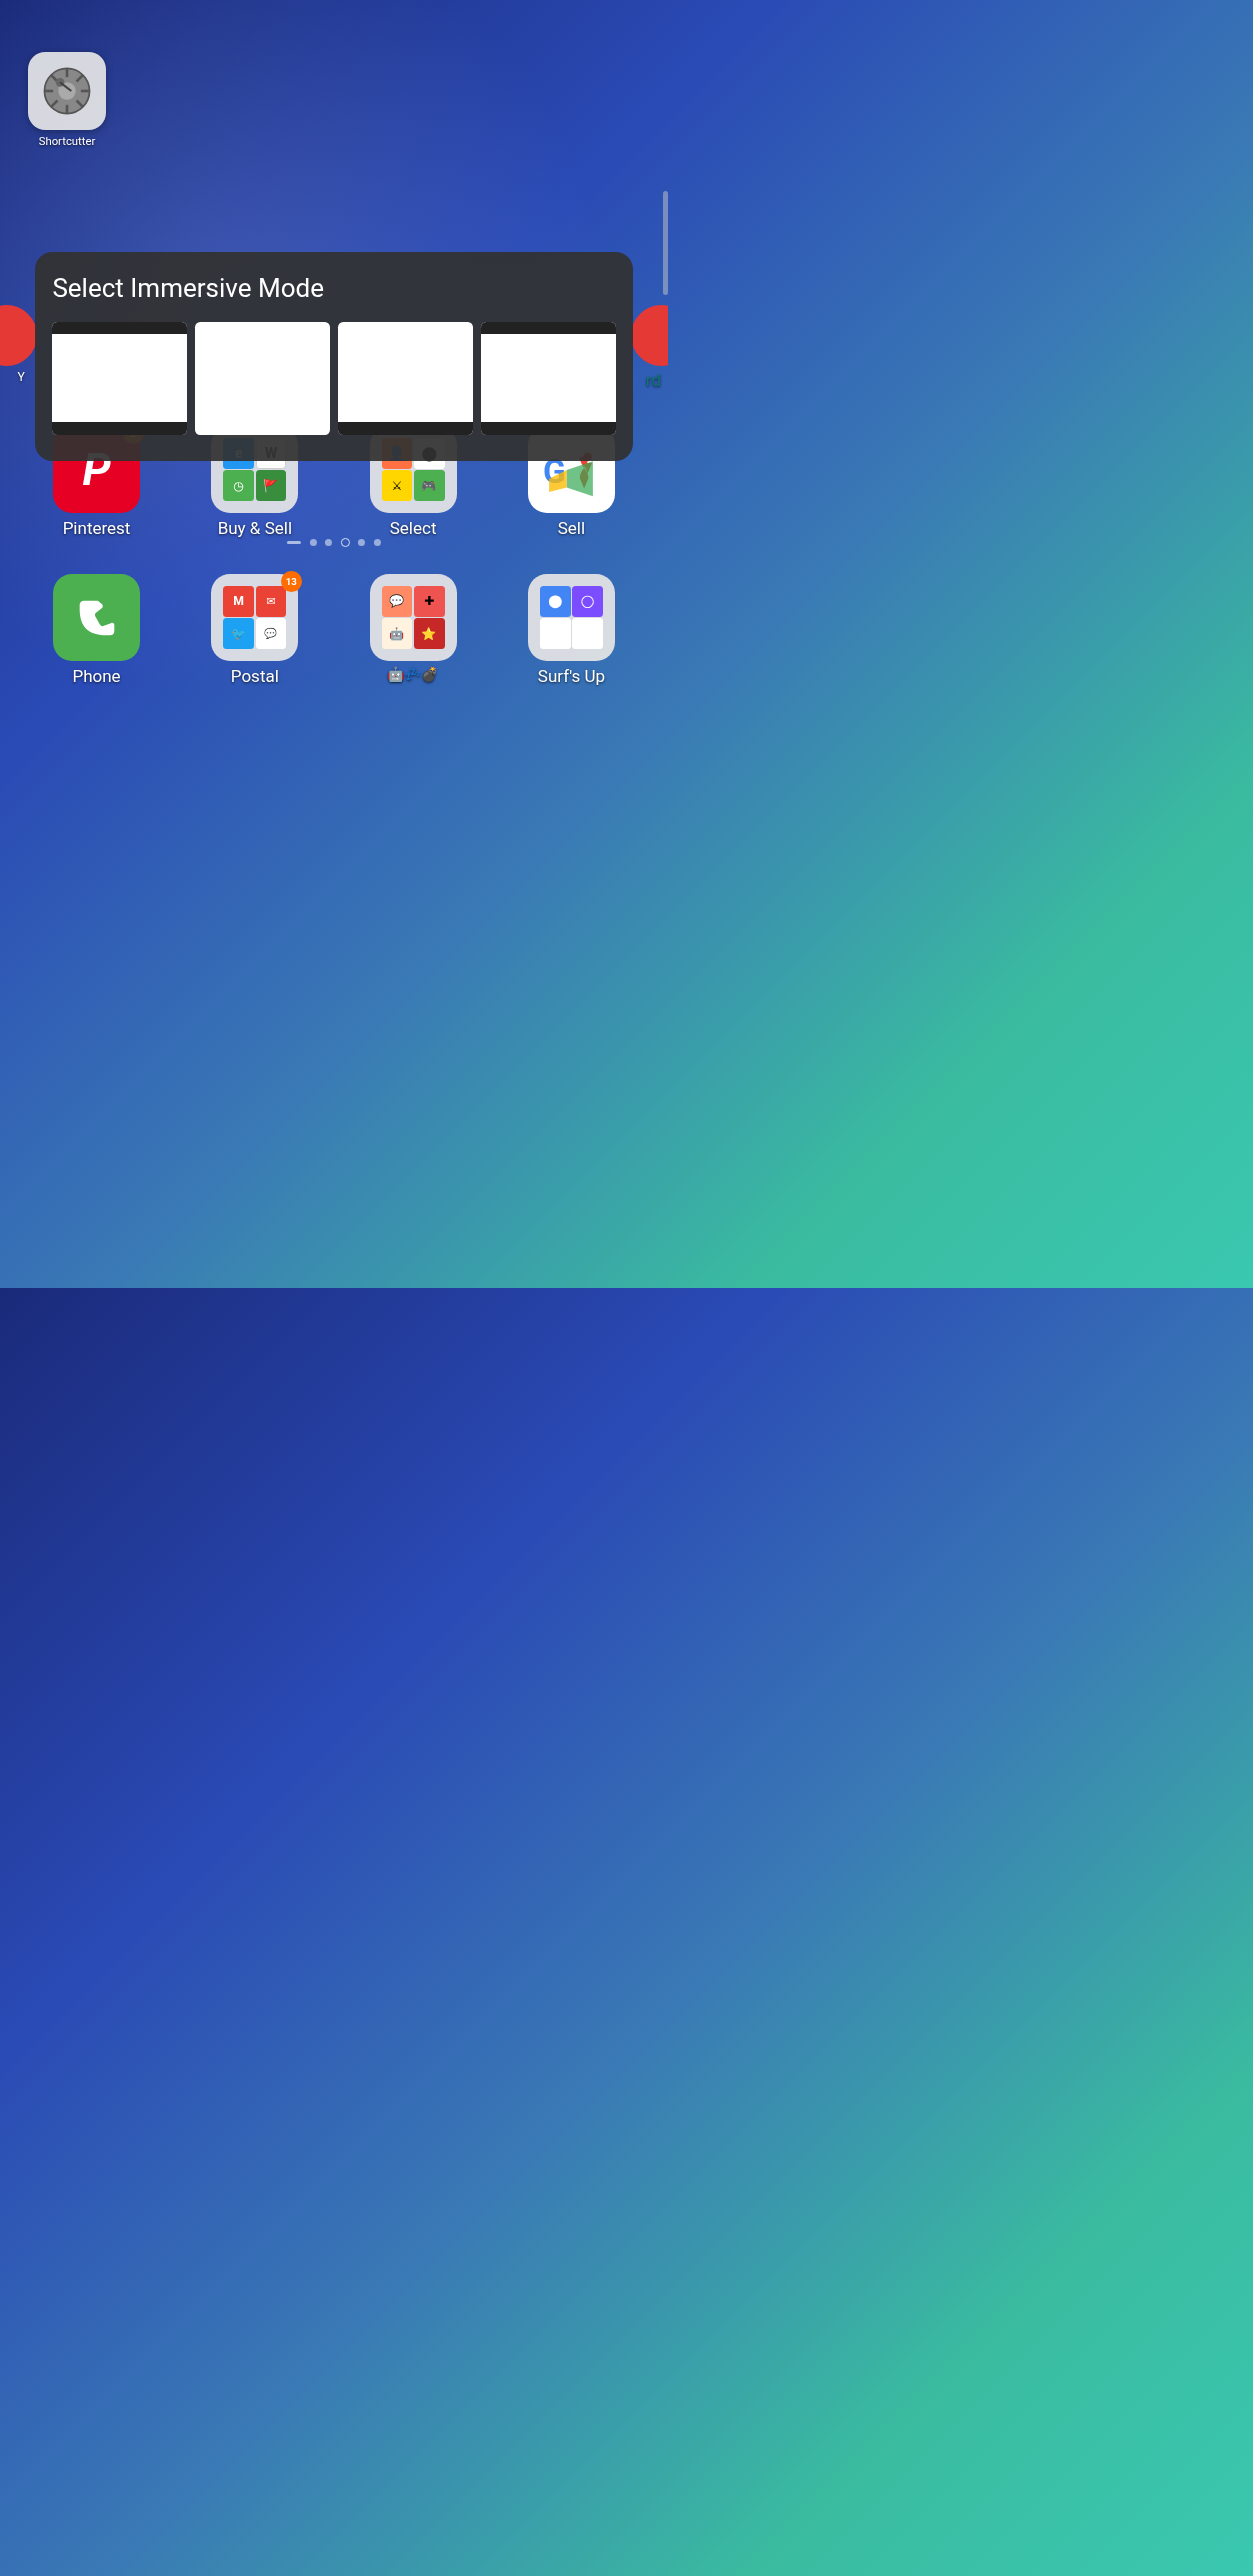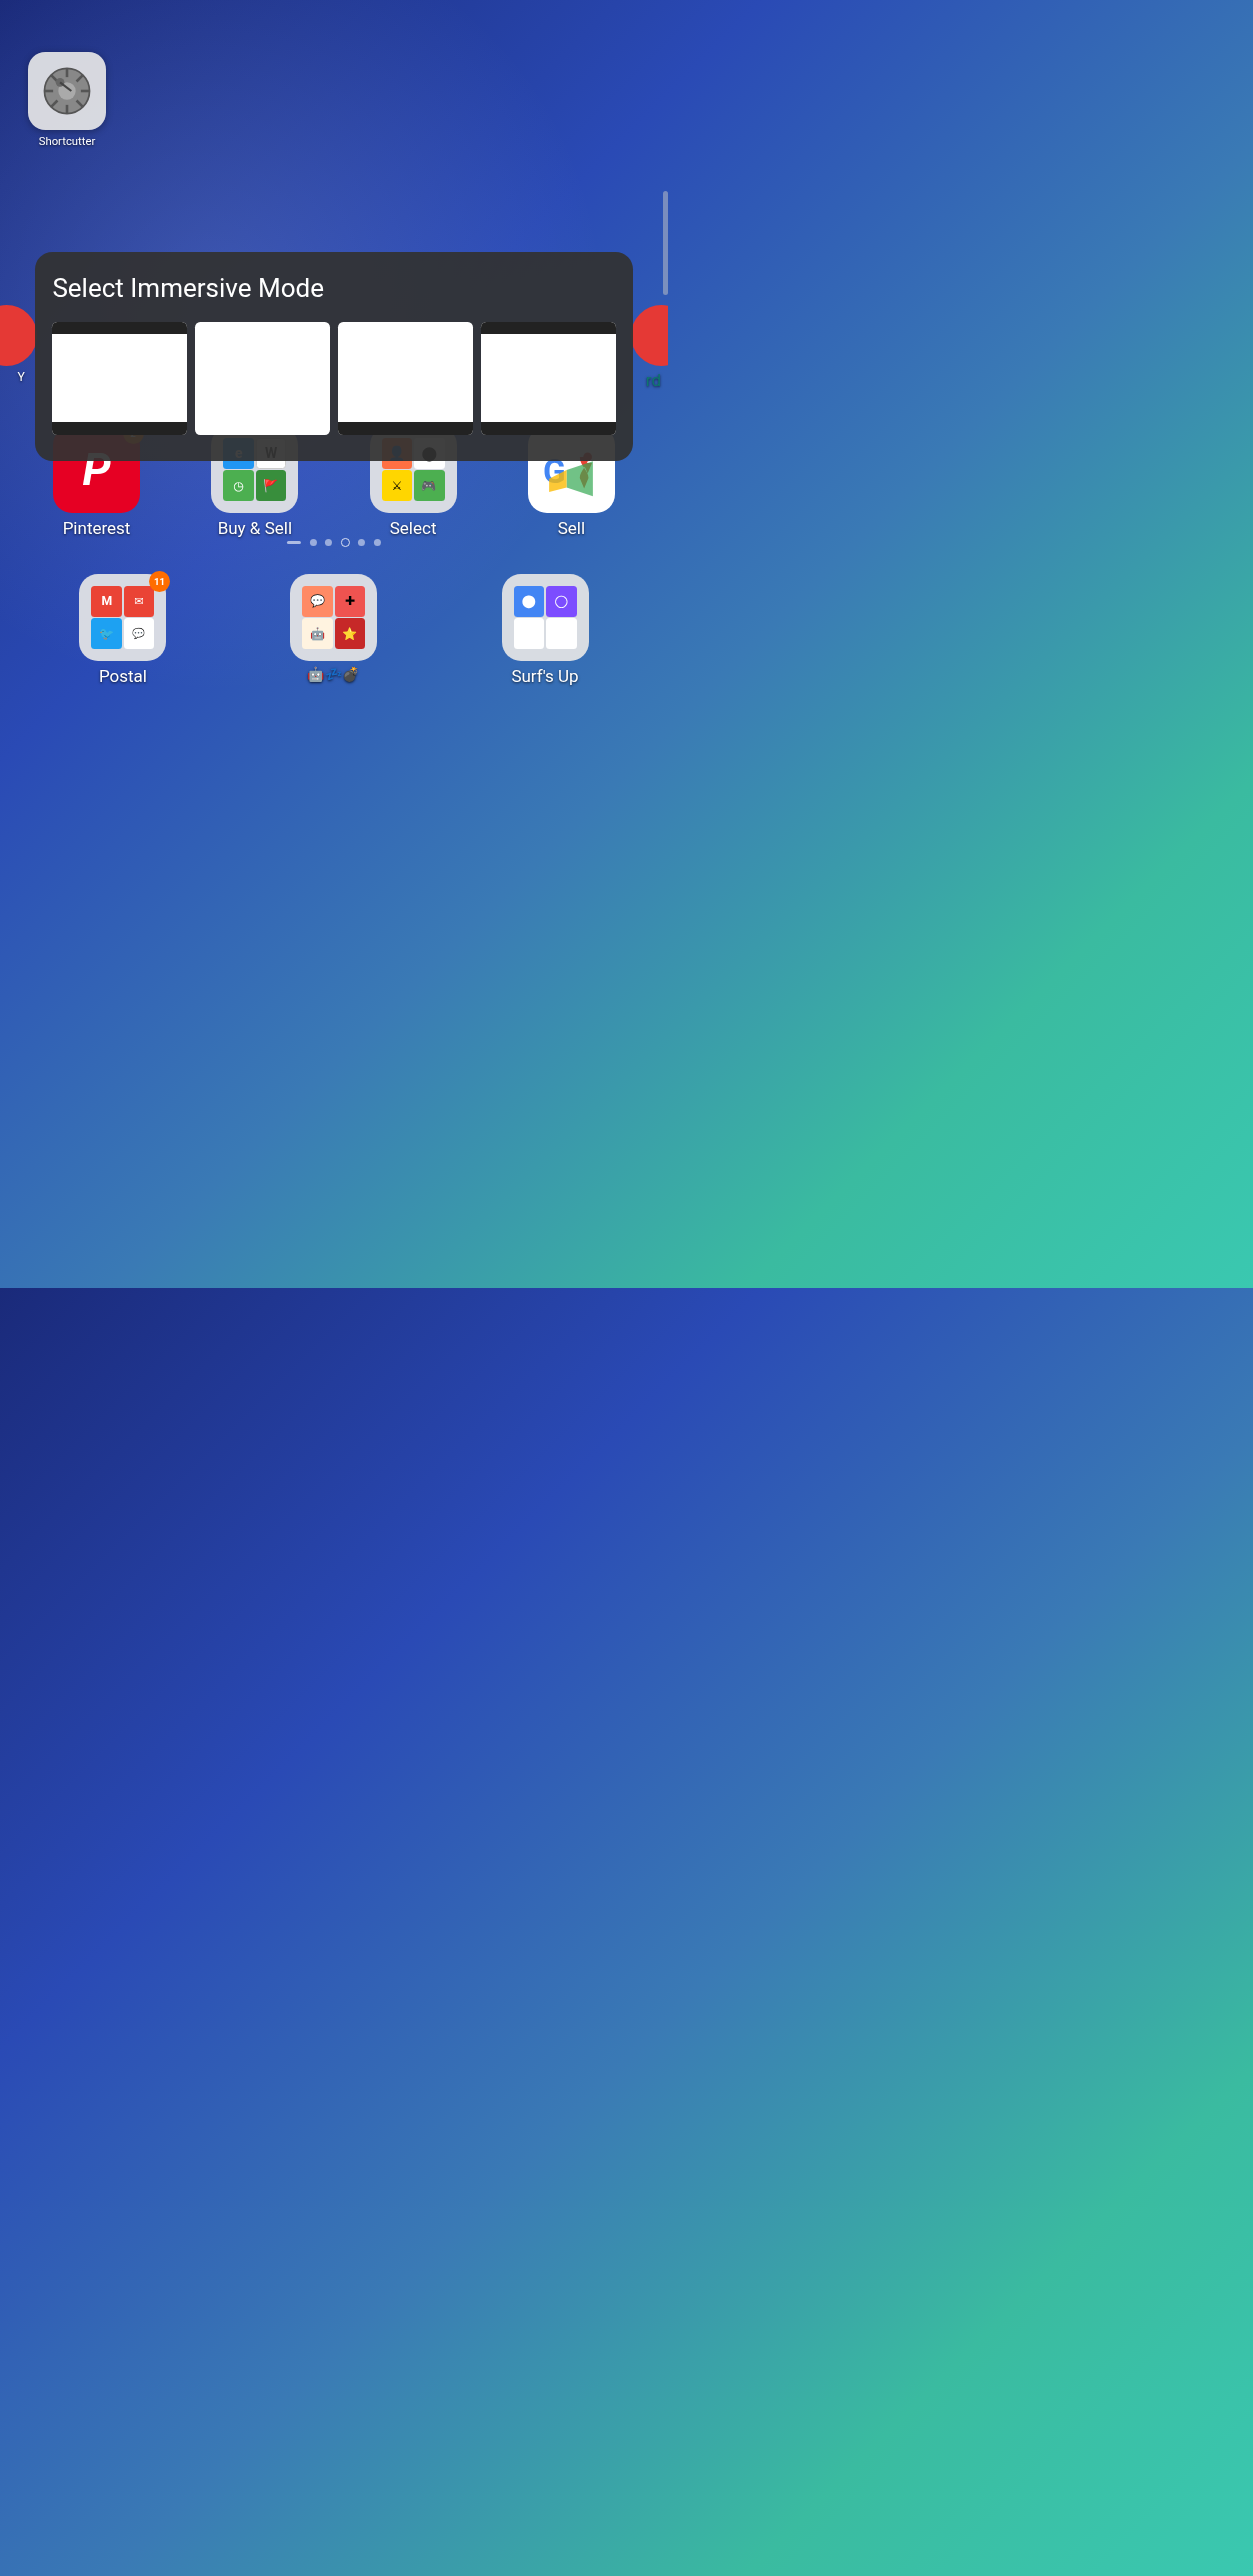--- a/index.html
+++ b/index.html
@@ -451,40 +451,50 @@
   <div class="dot line"></div>
   <div class="dot"></div>
   <div class="dot"></div>
   <div class="dot active"></div>
   <div class="dot"></div>
   <div class="dot"></div>
 </div>
 
 <div class="dock-row" style="top: 574px;">
 
+  <div class="app-item">
+    <div class="app-icon-wrap">
+      <div class="app-icon-bg phone-bg">
+        <svg viewBox="0 0 60 60" width="52" height="52">
+          <path d="M15 10 C12 10 10 12 10 15 L10 20 C10 40 20 50 40 50 L45 50 C48 50 50 48 50 45 L50 38 C50 36 48 35 46 36 L38 39 C36 40 34 39 33 37 L28 28 C27 26 28 24 30 23 L35 19 C37 18 37 16 36 14 L32 11 C31 10 30 10 29 10 Z" fill="white"></path>
+        </svg>
+      </div>
+    </div>
+    <span class="app-label">Phone</span>
+  </div>
 
   <div class="app-item">
     <div class="app-icon-wrap">
       <div class="app-icon-bg postal-bg">
         <div class="folder-grid">
           <div class="folder-mini" style="background:#EA4335;">
             <span style="color:white;font-size:12.2px;font-weight:bold;">M</span>
           </div>
           <div class="folder-mini" style="background:#EA4335;">
             <span style="color:white;font-size:11.3px;">✉</span>
           </div>
           <div class="folder-mini" style="background:#1da1f2;">
             <span style="color:white;font-size:12.2px;">🐦</span>
           </div>
           <div class="folder-mini" style="background:#fff;">
             <span style="font-size:10.4px;">💬</span>
           </div>
         </div>
       </div>
-      <div class="badge">11</div>
+      <div class="badge">13</div>
     </div>
     <span class="app-label">Postal</span>
   </div>
 
   <div class="app-item">
     <div class="app-icon-wrap">
       <div class="app-icon-bg fourth-dock-bg">
         <div class="folder-grid">
           <div class="folder-mini" style="background:#ff8a65;">
             <span style="font-size:12.2px;">💬</span>

